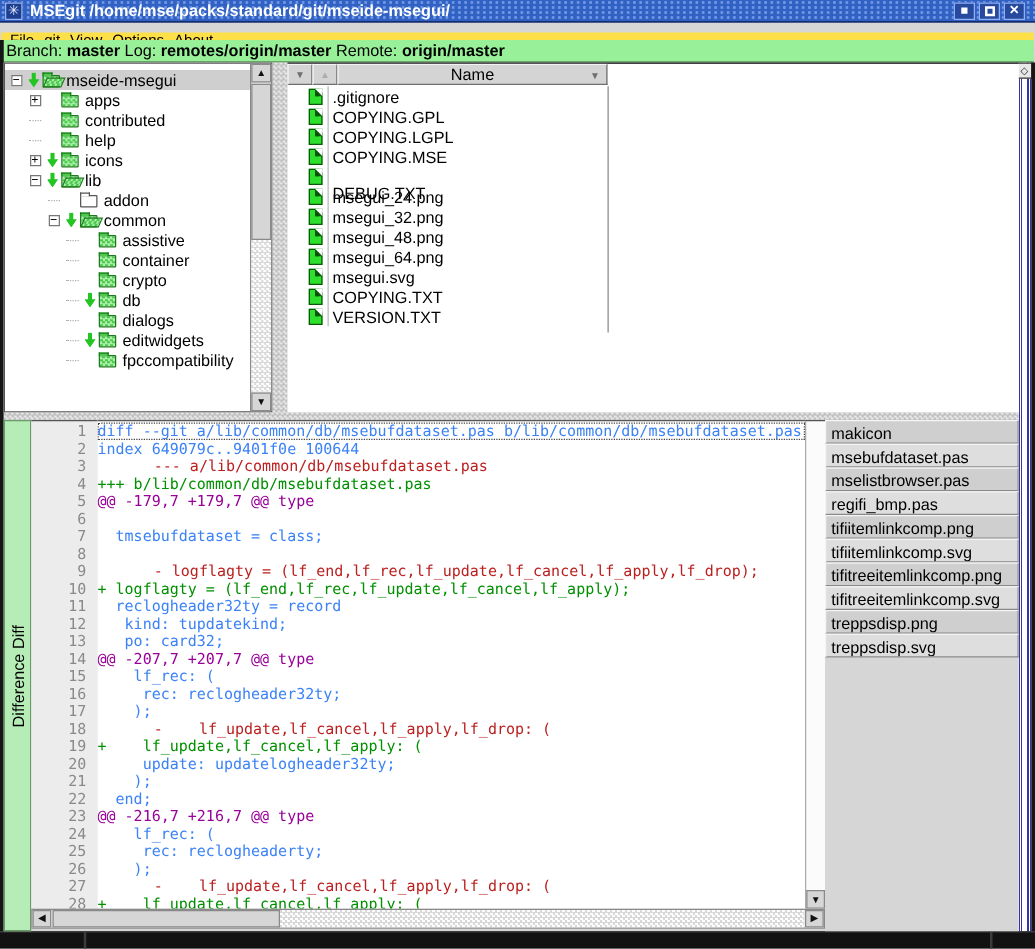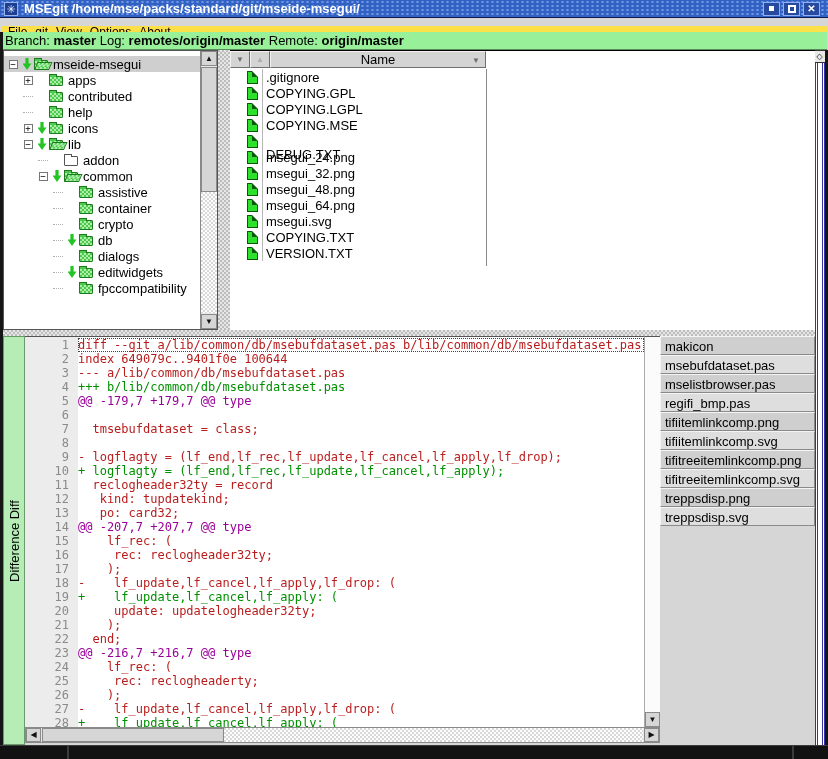--- a/index.html
+++ b/index.html
@@ -108,23 +108,23 @@
   #diff-tab { position:absolute; left:3px; top:336px; width:22px; height:409px; background:#b6ecb6;
     border:1px solid #6a9a6a; display:flex; align-items:center; justify-content:center; }
   #diff-tab-label { writing-mode:vertical-rl; transform:rotate(180deg); font-size:13px; color:#000; white-space:nowrap; }
   #diff-gutter { position:absolute; left:25px; top:336px; width:53px; height:391px; background:#ececec;
     border-top:1px solid #555; overflow:hidden; padding-top:1px; }
   .gnum { height:14px; font-family:"DejaVu Sans Mono", monospace; font-size:12px; line-height:14px;
     color:#8a8a8a; text-align:right; padding-right:9px; }
   #diff-content { position:absolute; left:78px; top:336px; width:566px; height:391px; background:#fff;
     border-top:1px solid #555; overflow:hidden; padding-top:1px; }
   .dline { height:14px; font-family:"DejaVu Sans Mono", monospace; font-size:12px; line-height:14px;
-    white-space:pre; color:#b91c1c; }
+    white-space:pre; color:#3b82f6; }
   .dline.sel { outline:1px dotted #444; outline-offset:-1px; }
-  .dline.del  { color:#bb2020; }
+  .dline.del  { color:#bb2020;margin-left:45px; }
   .dline.add  { color:#009000; }
   .dline.hunk { color:#990099; }
 
   #diff-vscroll { position:absolute; left:644px; top:336px; width:16px; height:391px; background:#fbfbfb;
     border-top:1px solid #555; border-left:1px solid #aaa; }
   #diff-vscroll .sb-btn { bottom:0; width:15px; }
   #diff-hscroll { position:absolute; left:25px; top:727px; width:635px; height:16px; background:#e9e9e9;
     border:1px solid #8a8a8a; }
   .hsb-btn { position:absolute; top:0; width:15px; height:14px; background:#d6d6d6; border:1px solid #8a8a8a;
     font-size:8px; line-height:12px; text-align:center; color:#111; }

